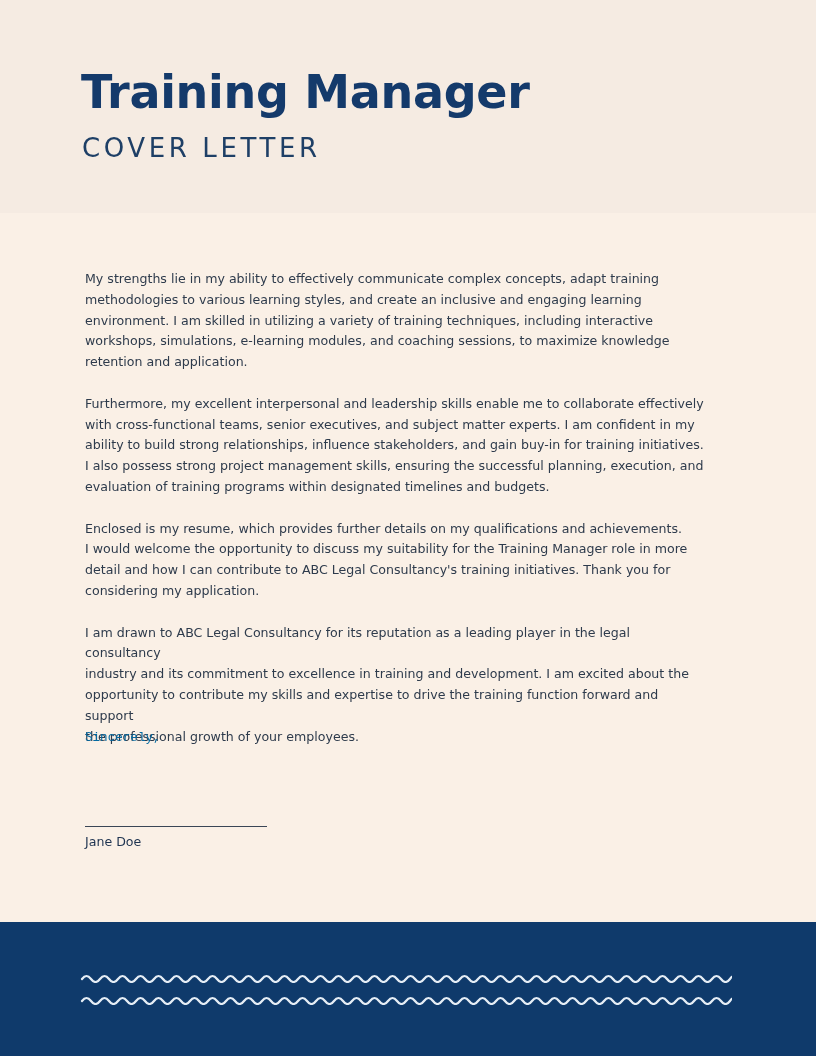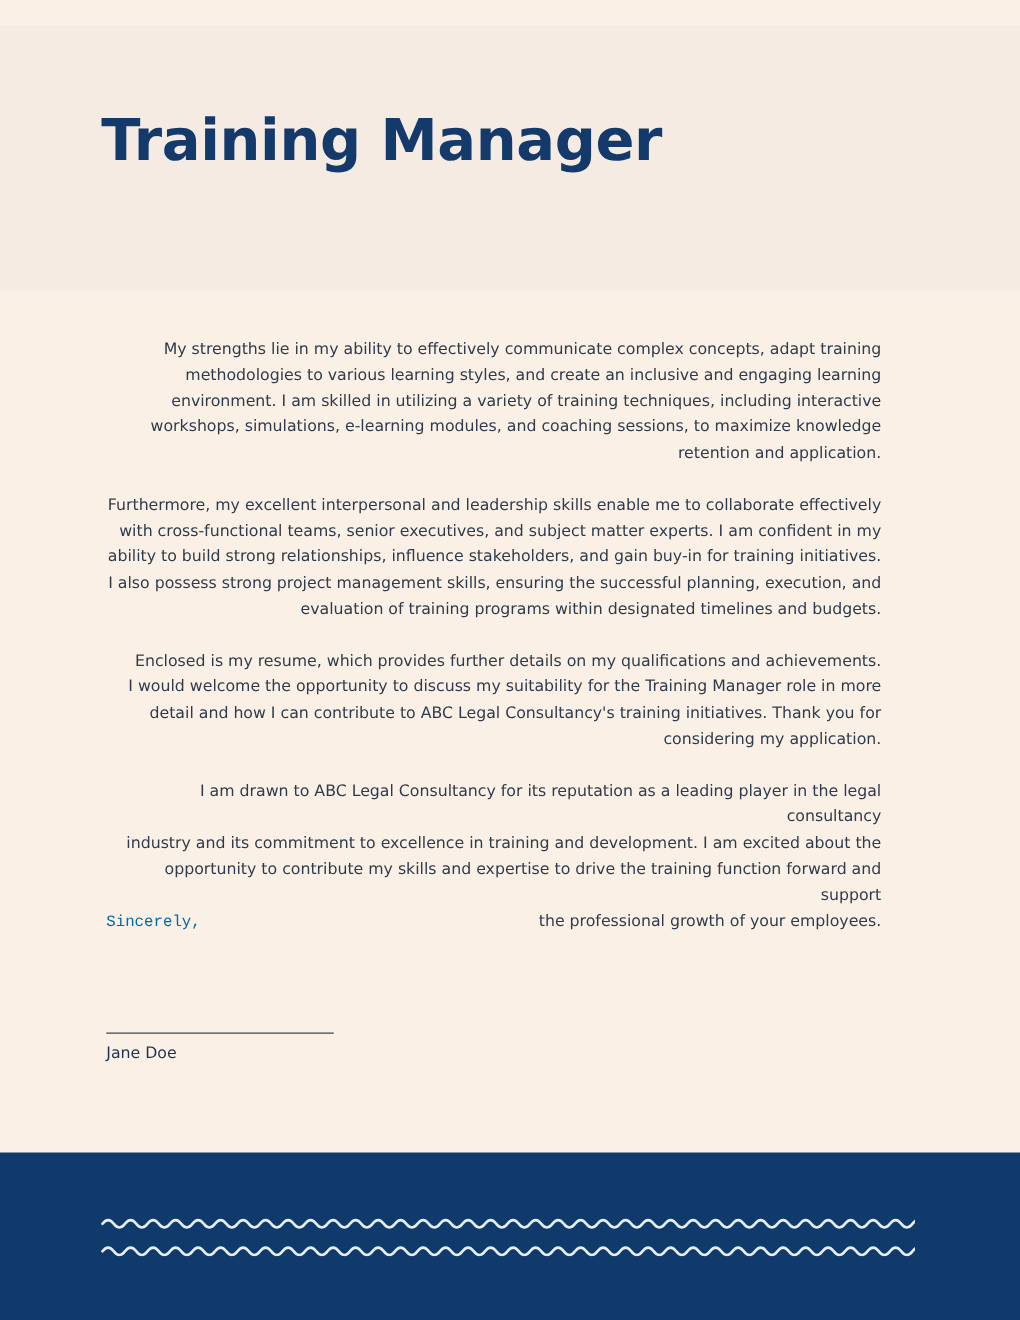--- a/index.html
+++ b/index.html
@@ -13,21 +13,20 @@
       overflow: hidden;
       background: #FAF0E6;
       font-family: "Liberation Sans", "DejaVu Sans", sans-serif;
     }
     .header {
       position: absolute;
       left: 0; top: 0;
       width: 816px;
       height: 213px;
       background: #F5EBE2;
-      margin-top: 20px;
     }
     .title {
       position: absolute;
       left: 81px;
       top: 62px;
       margin: 0;
       font-family: "DejaVu Sans", "Liberation Sans", sans-serif;
       font-weight: bold;
       font-size: 46px;
       line-height: 60px;
@@ -54,21 +53,20 @@
       top: 269px;
       width: 620px;
       font-family: "DejaVu Sans", "Liberation Sans", sans-serif;
       font-size: 12.6px;
       line-height: 20.8px;
       color: #2E3B4C;
     }
     .body-text p {
       margin: 0 0 20.8px 0;
       white-space: pre-line;
-      text-align: right;
     }
     .closing {
       position: absolute;
       left: 85px;
       top: 728px;
       font-family: Liberation Mono, monospace;
       font-size: 12.6px;
       line-height: 20.8px;
       color: #0369a1;
     }
@@ -105,20 +103,21 @@
       height: 10px;
     }
     .wave-1 { top: 51px; }
     .wave-2 { top: 73px; }
   </style>
 </head>
 <body>
 
 <div class="header">
   <h1 class="title">Training Manager</h1>
+  <h2 class="subtitle">COVER LETTER</h2>
 </div>
 
 <div class="body-text">
   <p>My strengths lie in my ability to effectively communicate complex concepts, adapt training
 methodologies to various learning styles, and create an inclusive and engaging learning
 environment. I am skilled in utilizing a variety of training techniques, including interactive
 workshops, simulations, e-learning modules, and coaching sessions, to maximize knowledge
 retention and application.</p>
   <p>Furthermore, my excellent interpersonal and leadership skills enable me to collaborate effectively
 with cross-functional teams, senior executives, and subject matter experts. I am confident in my

